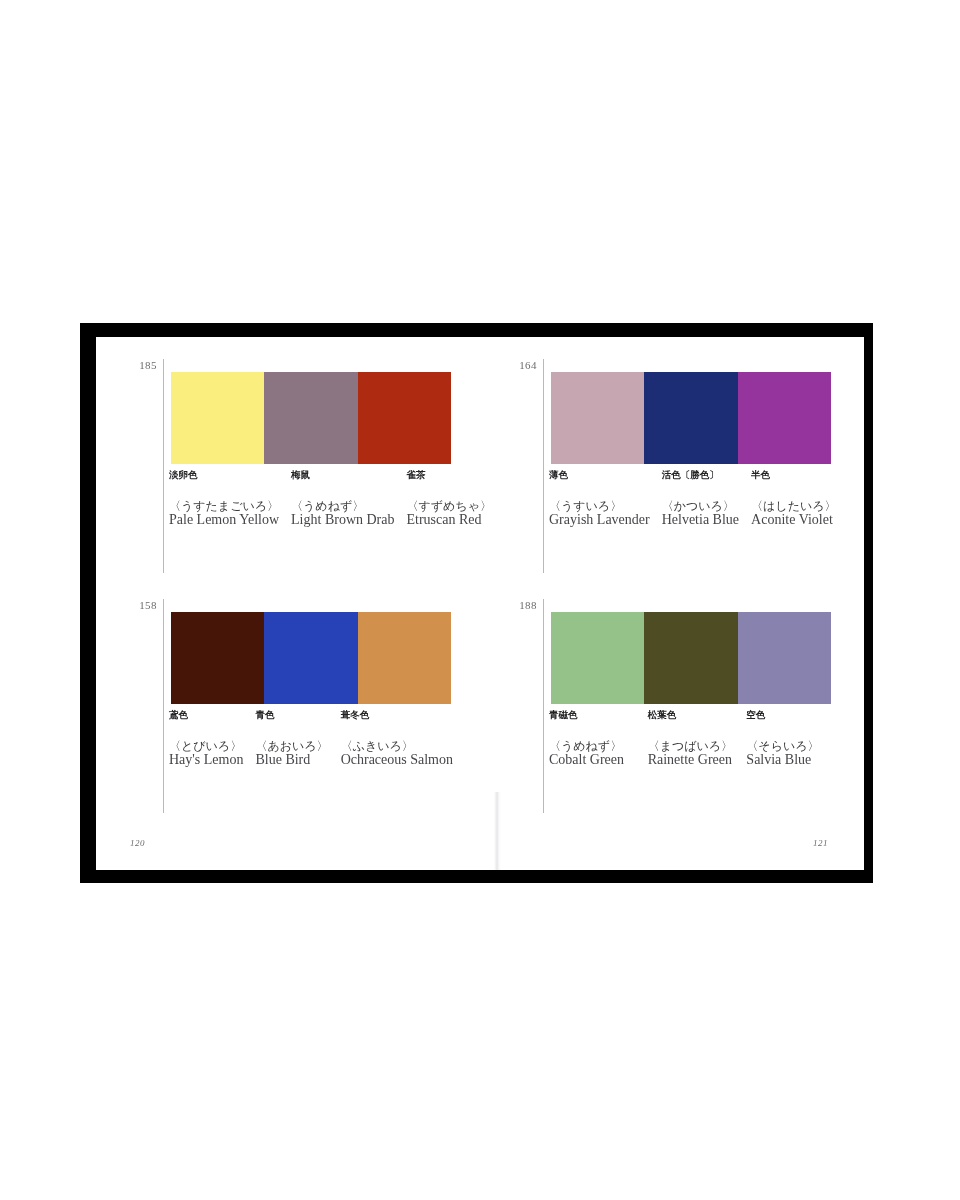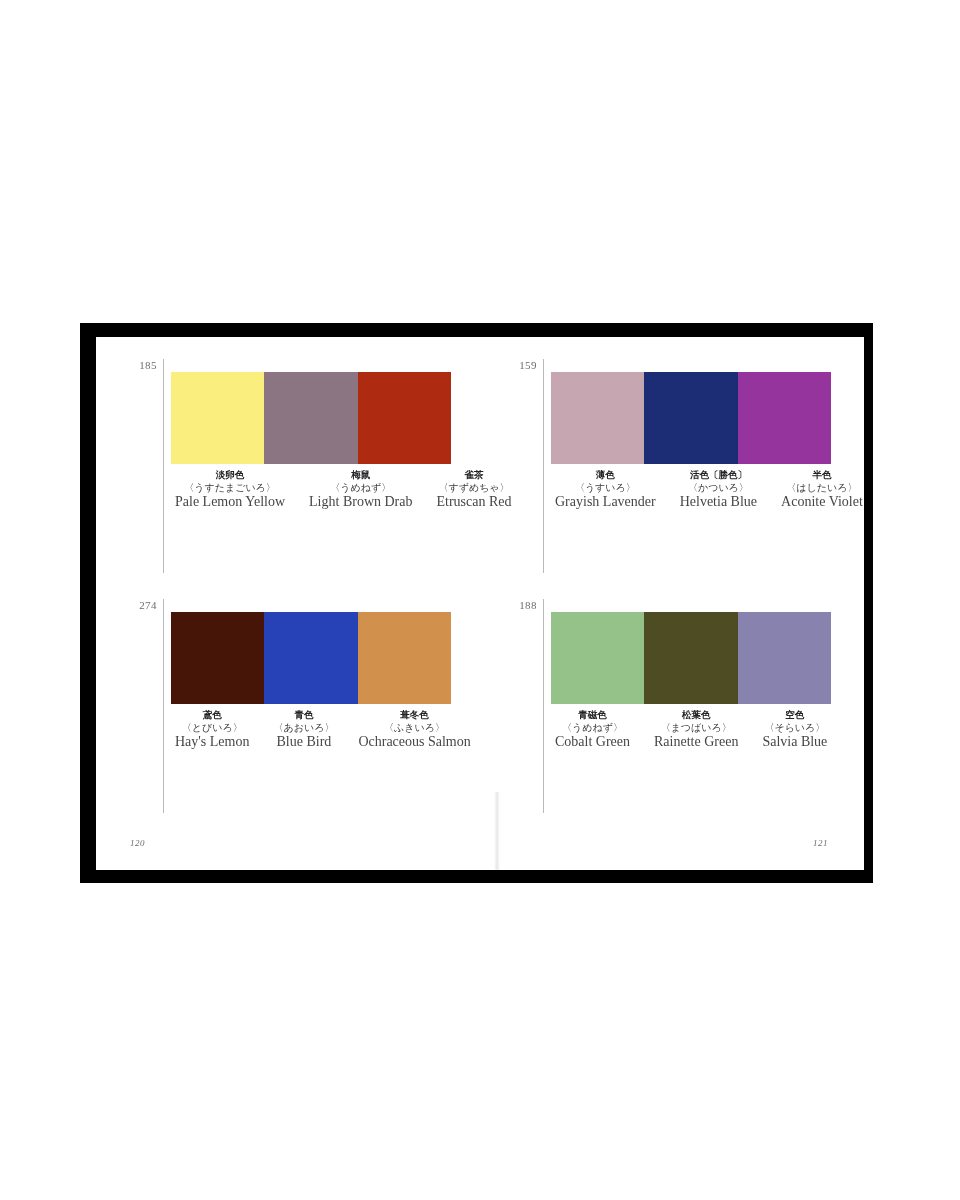--- a/index.html
+++ b/index.html
@@ -106,37 +106,36 @@
 
   .caption-row {
     position: absolute;
     left: 33px;
     top: 109px;
     width: 296px;
     display: flex;
   }
   .caption {
     flex: 1 1 0;
-    text-align: center;
-    padding: 0 12px;
+    padding: 0 6px;
   }
   .cap-jp {
     font-family: "DejaVu Sans", "Liberation Sans", sans-serif;
     font-size: 9.5px;
     font-weight: 700;
     color: #232326;
     line-height: 13px;
     white-space: nowrap;
   }
   .cap-kana {
     font-family: "DejaVu Sans", "Liberation Sans", sans-serif;
-    font-size: 10px;
+    font-size: 12px;
     color: #3a3a3d;
     line-height: 12px;
-    margin-top: 1px;
+    margin-top: 19px;
     white-space: nowrap;
   }
   .cap-en {
     font-family: "Liberation Serif", "DejaVu Serif", serif;
     font-size: 14px;
     color: #46464a;
     line-height: 12px;
     margin-top: 2px;
     white-space: nowrap;
   }
@@ -186,21 +185,21 @@
           </div>
           <div class="caption">
             <div class="cap-jp">雀茶</div>
             <div class="cap-kana">〈すずめちゃ〉</div>
             <div class="cap-en">Etruscan Red</div>
           </div>
         </div>
       </div>
 
       <div class="plate bottom">
-        <div class="plate-number">274</div>
+        <div class="plate-number">158</div>
         <div class="plate-rule"></div>
         <div class="swatch-row">
           <div class="swatch" style="background-color: rgb(71, 21, 7);"></div>
           <div class="swatch" style="background-color: rgb(38, 66, 182);"></div>
           <div class="swatch" style="background-color: rgb(209, 144, 76);"></div>
         </div>
         <div class="caption-row">
           <div class="caption">
             <div class="cap-jp">鳶色</div>
             <div class="cap-kana">〈とびいろ〉</div>
@@ -218,21 +217,21 @@
           </div>
         </div>
       </div>
 
       <div class="folio">120</div>
     </div>
 
     <div class="page right">
 
       <div class="plate top">
-        <div class="plate-number">159</div>
+        <div class="plate-number">164</div>
         <div class="plate-rule"></div>
         <div class="swatch-row">
           <div class="swatch" style="background-color: rgb(198, 166, 177);"></div>
           <div class="swatch" style="background-color: rgb(28, 45, 117);"></div>
           <div class="swatch" style="background-color: rgb(148, 52, 156);"></div>
         </div>
         <div class="caption-row">
           <div class="caption">
             <div class="cap-jp">薄色</div>
             <div class="cap-kana">〈うすいろ〉</div>

